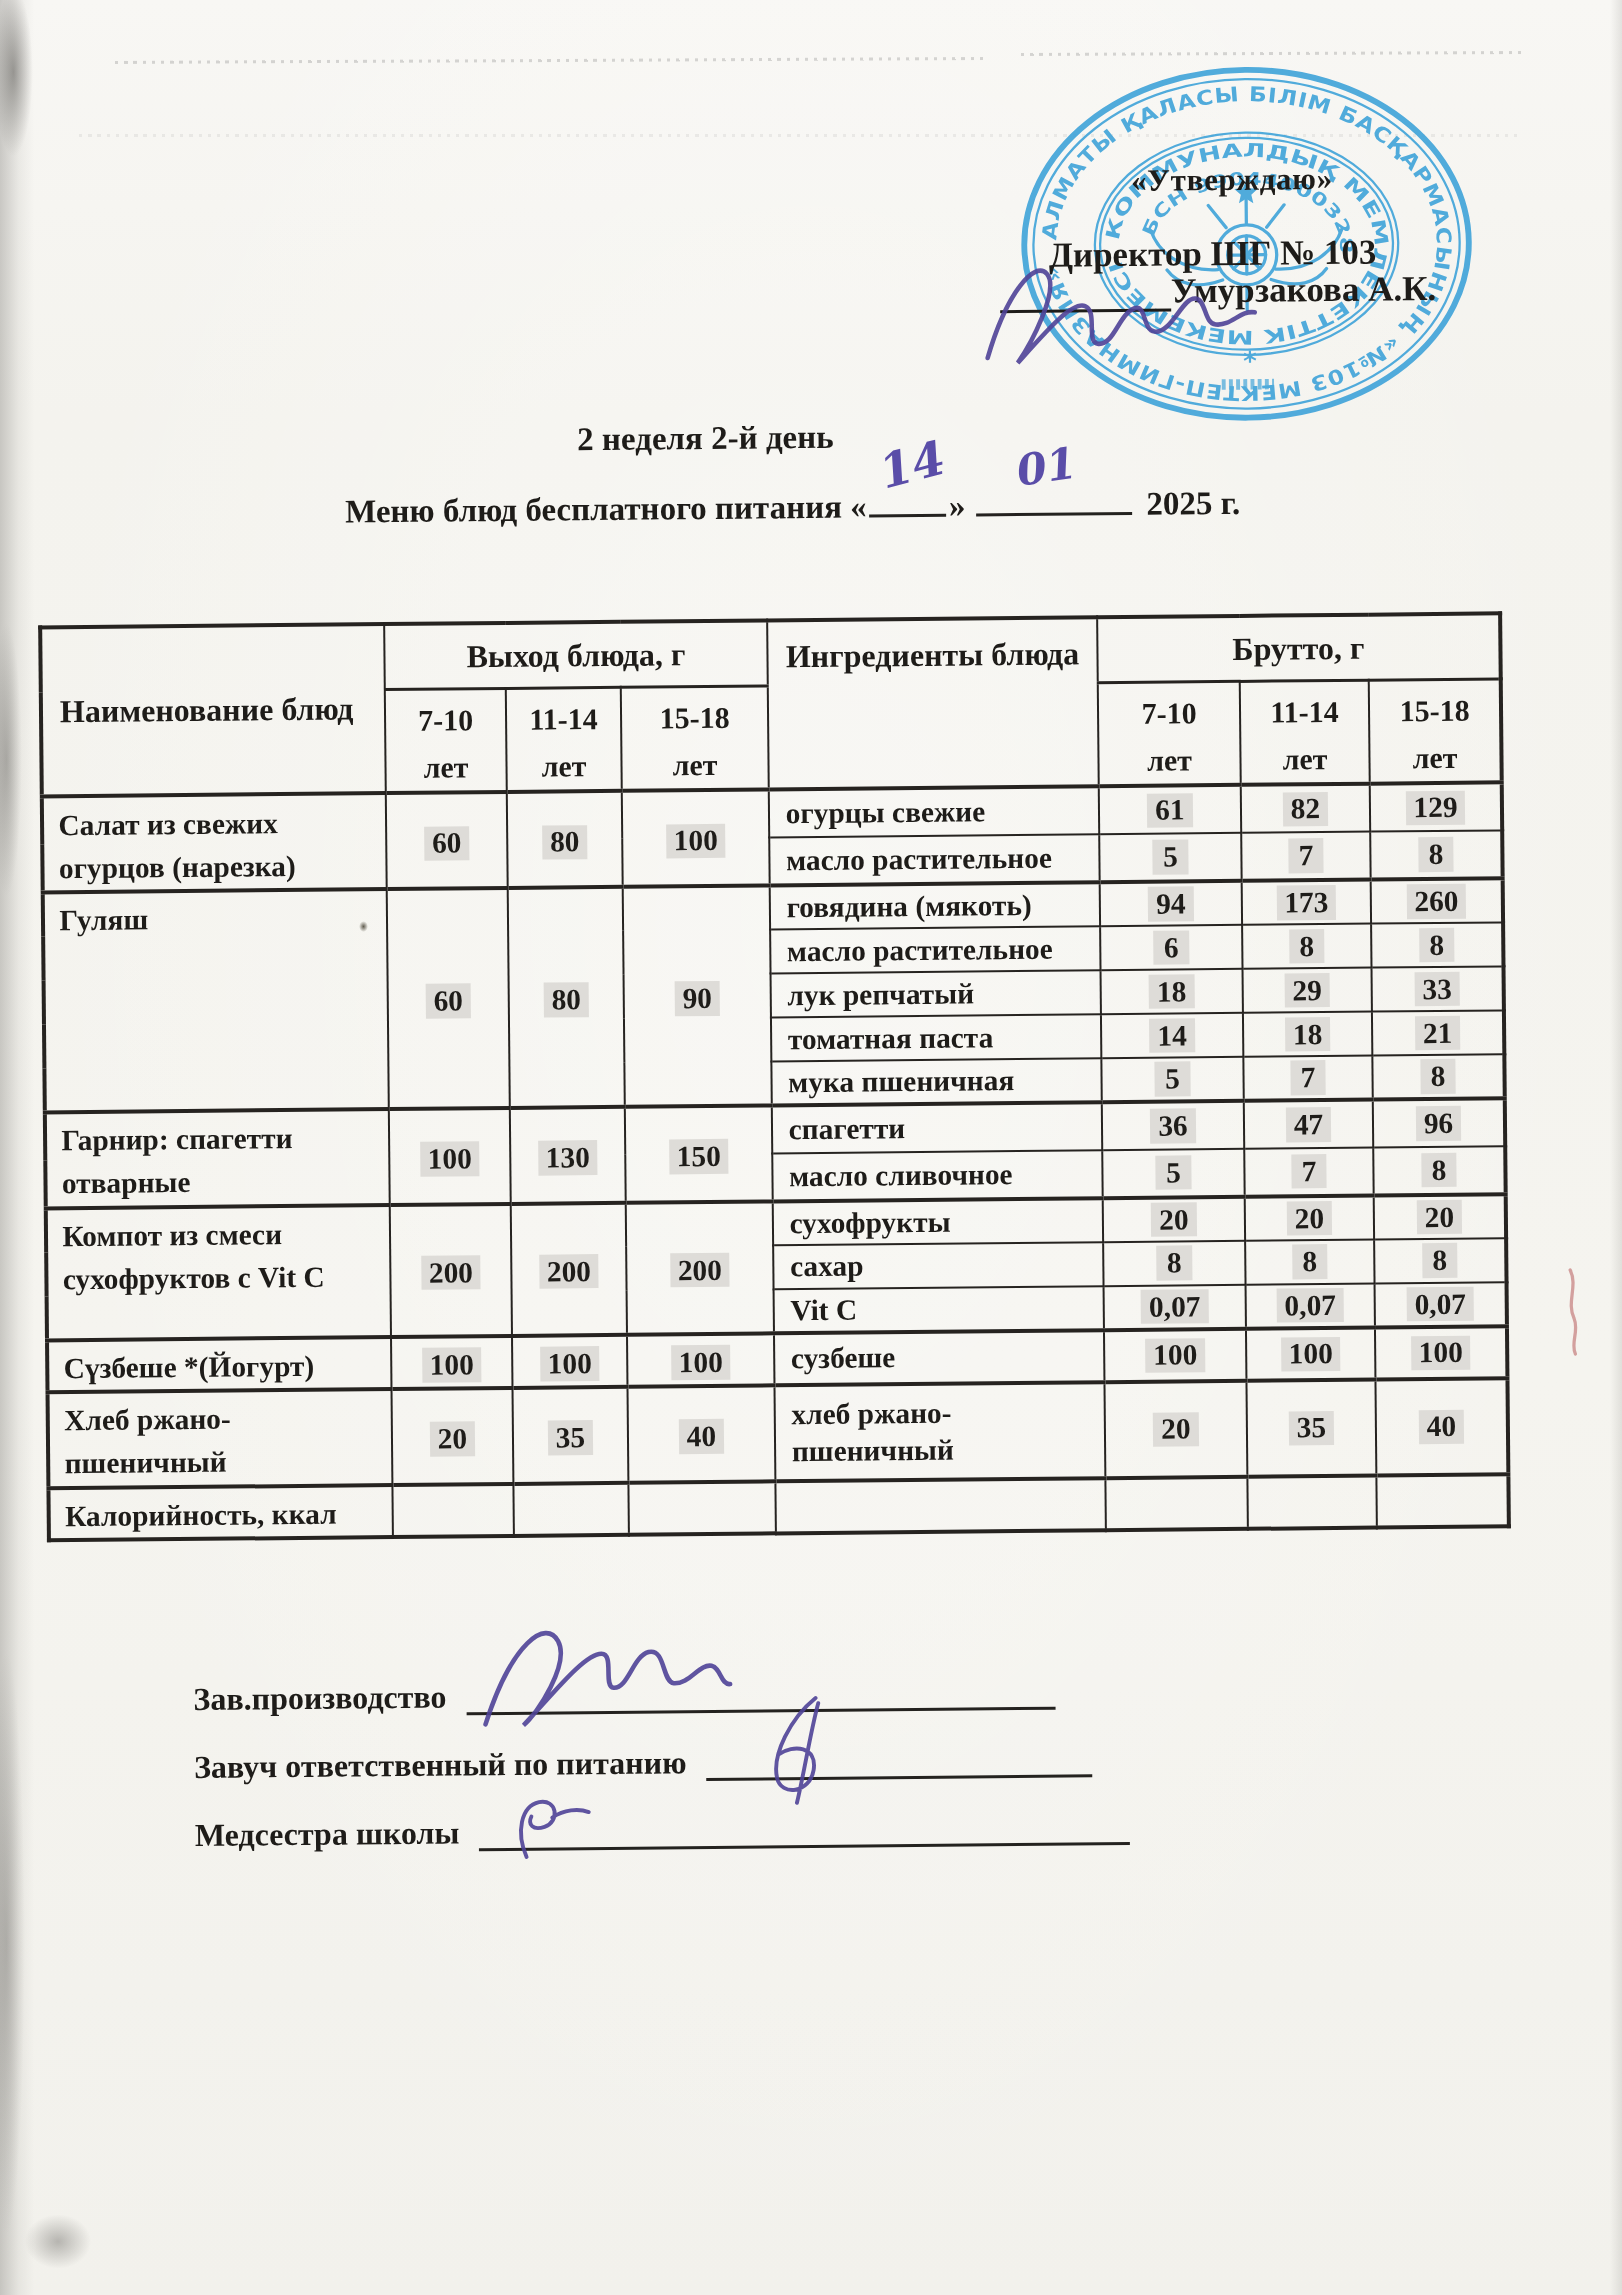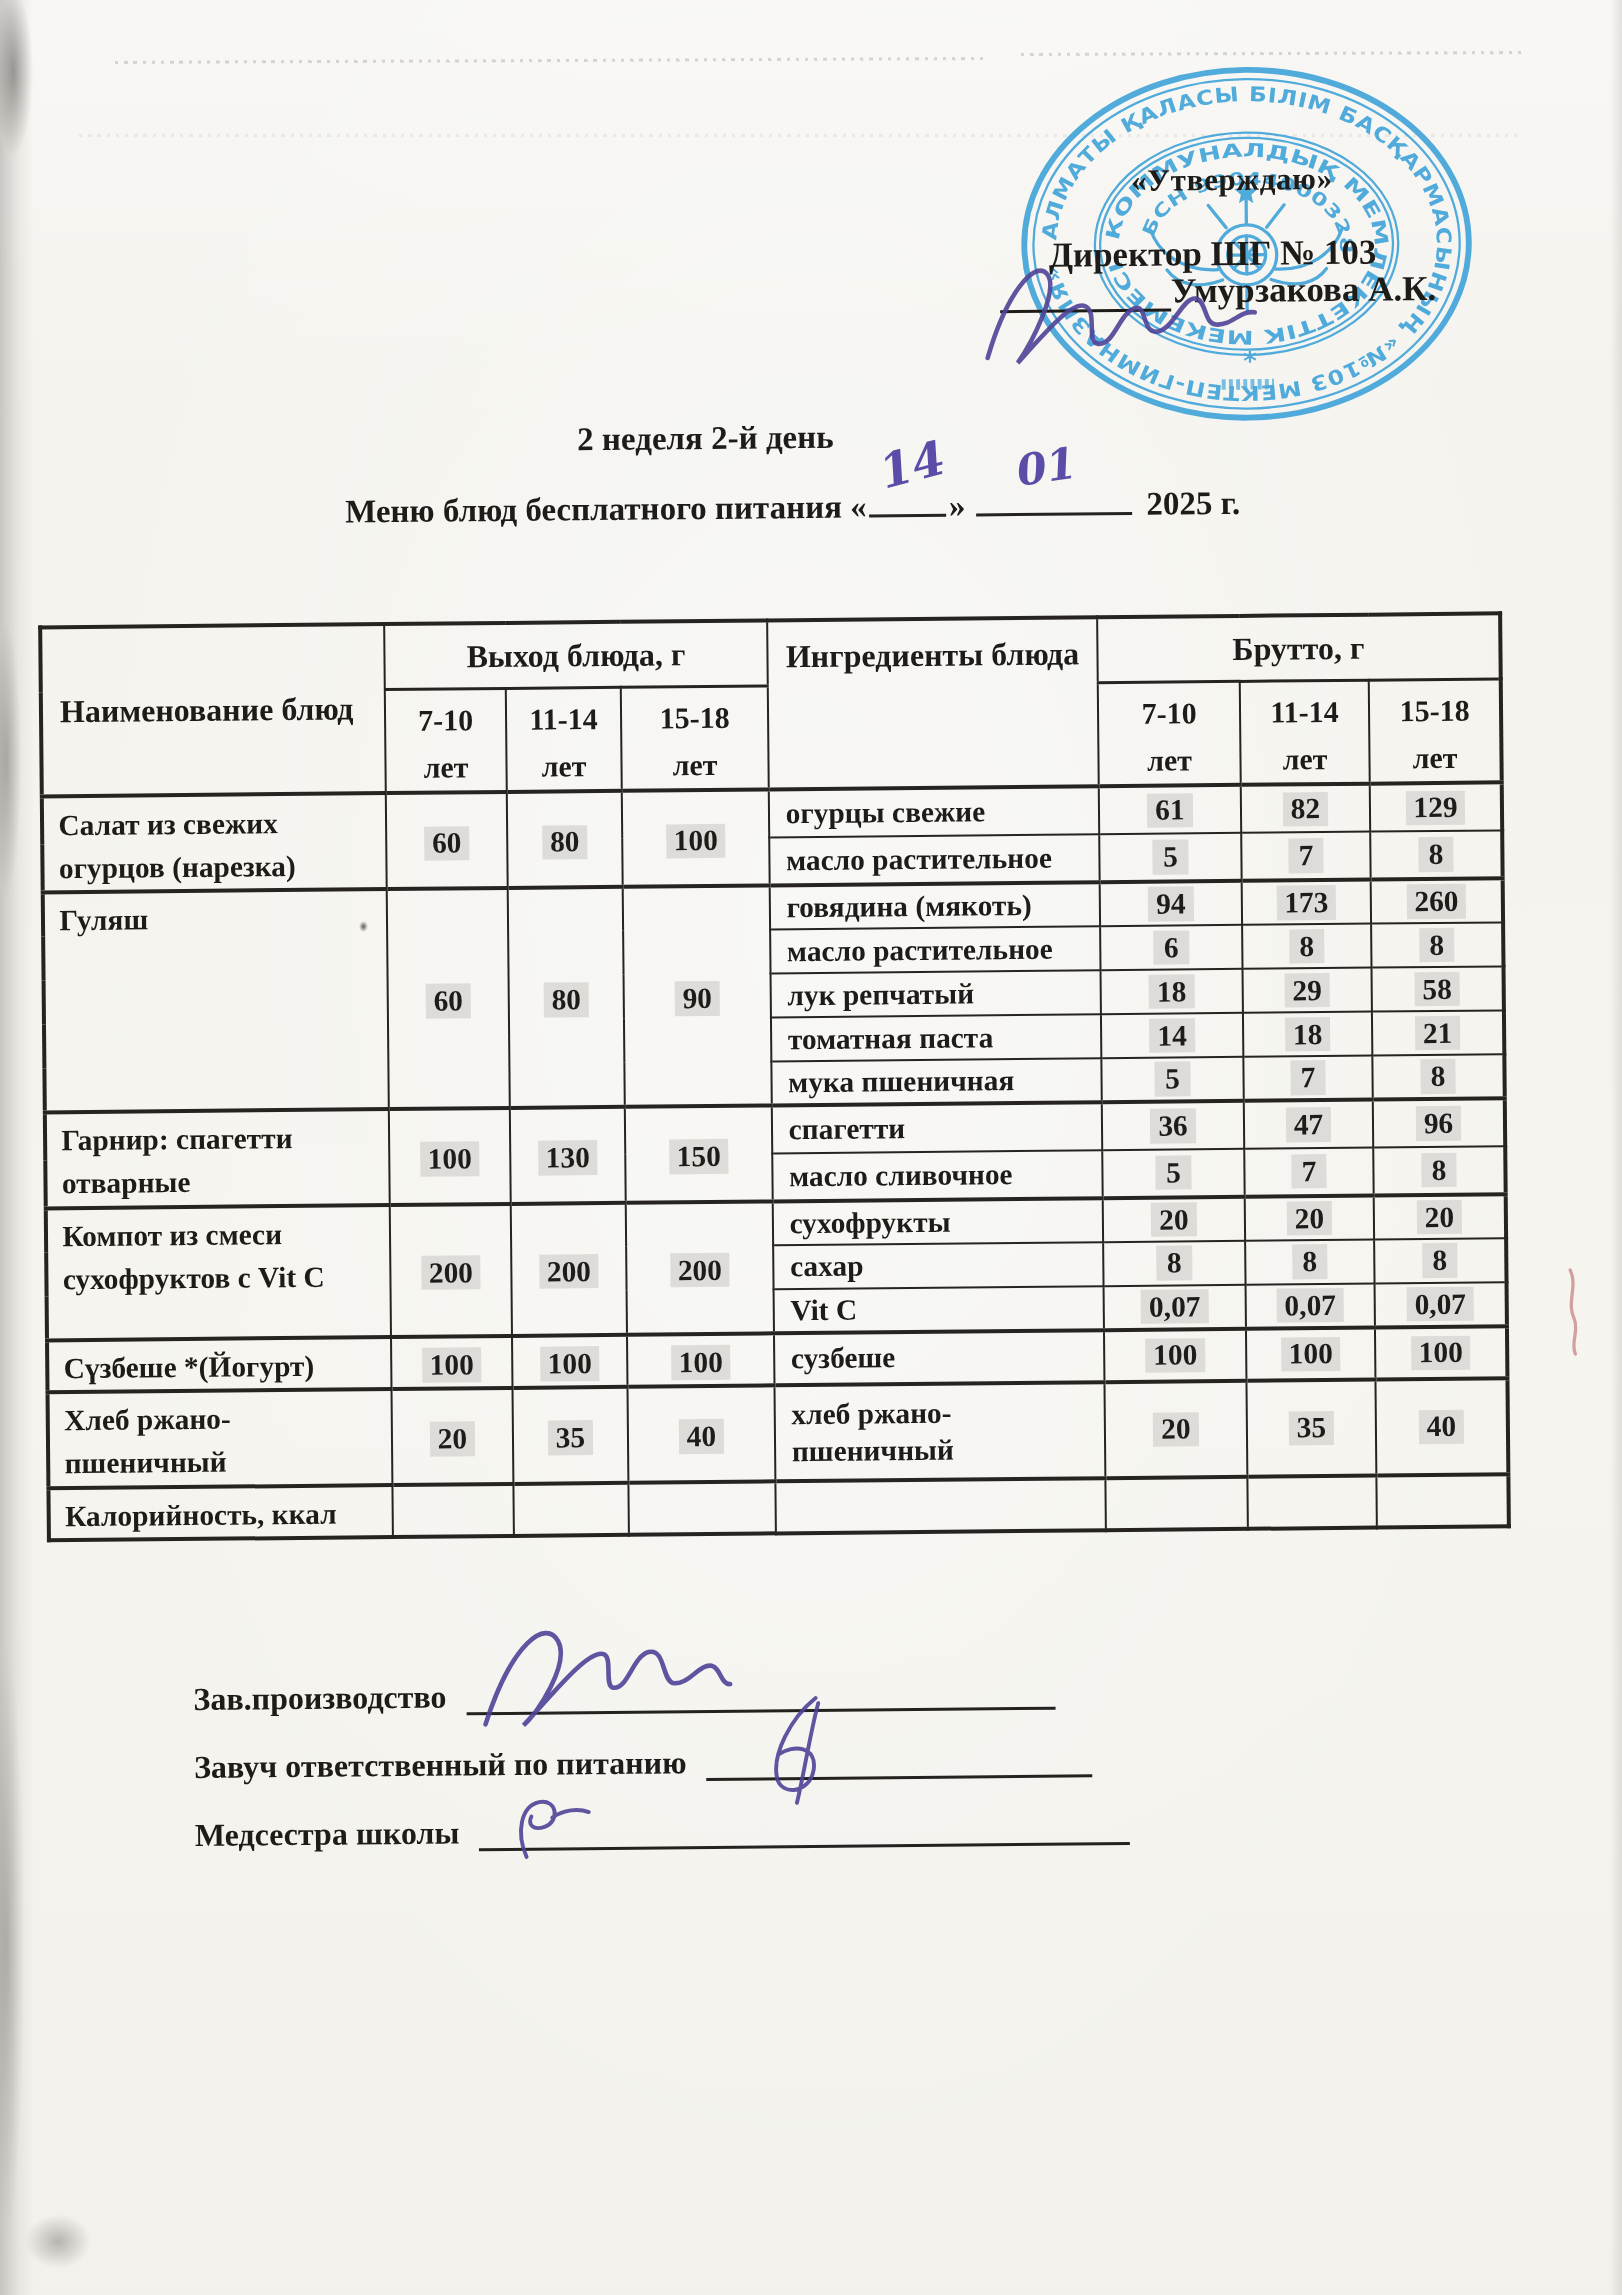--- a/index.html
+++ b/index.html
@@ -216,21 +216,21 @@
             <tr>
               <td class="ingr-cell"><span class="v">масло растительное</span></td>
               <td class="num"><span class="v">6</span></td>
               <td class="num"><span class="v">8</span></td>
               <td class="num"><span class="v">8</span></td>
             </tr>
             <tr>
               <td class="ingr-cell"><span class="v">лук репчатый</span></td>
               <td class="num"><span class="v">18</span></td>
               <td class="num"><span class="v">29</span></td>
-              <td class="num"><span class="v">58</span></td>
+              <td class="num"><span class="v">33</span></td>
             </tr>
             <tr>
               <td class="ingr-cell"><span class="v">томатная паста</span></td>
               <td class="num"><span class="v">14</span></td>
               <td class="num"><span class="v">18</span></td>
               <td class="num"><span class="v">21</span></td>
             </tr>
             <tr>
               <td class="ingr-cell"><span class="v">мука пшеничная</span></td>
               <td class="num"><span class="v">5</span></td>

